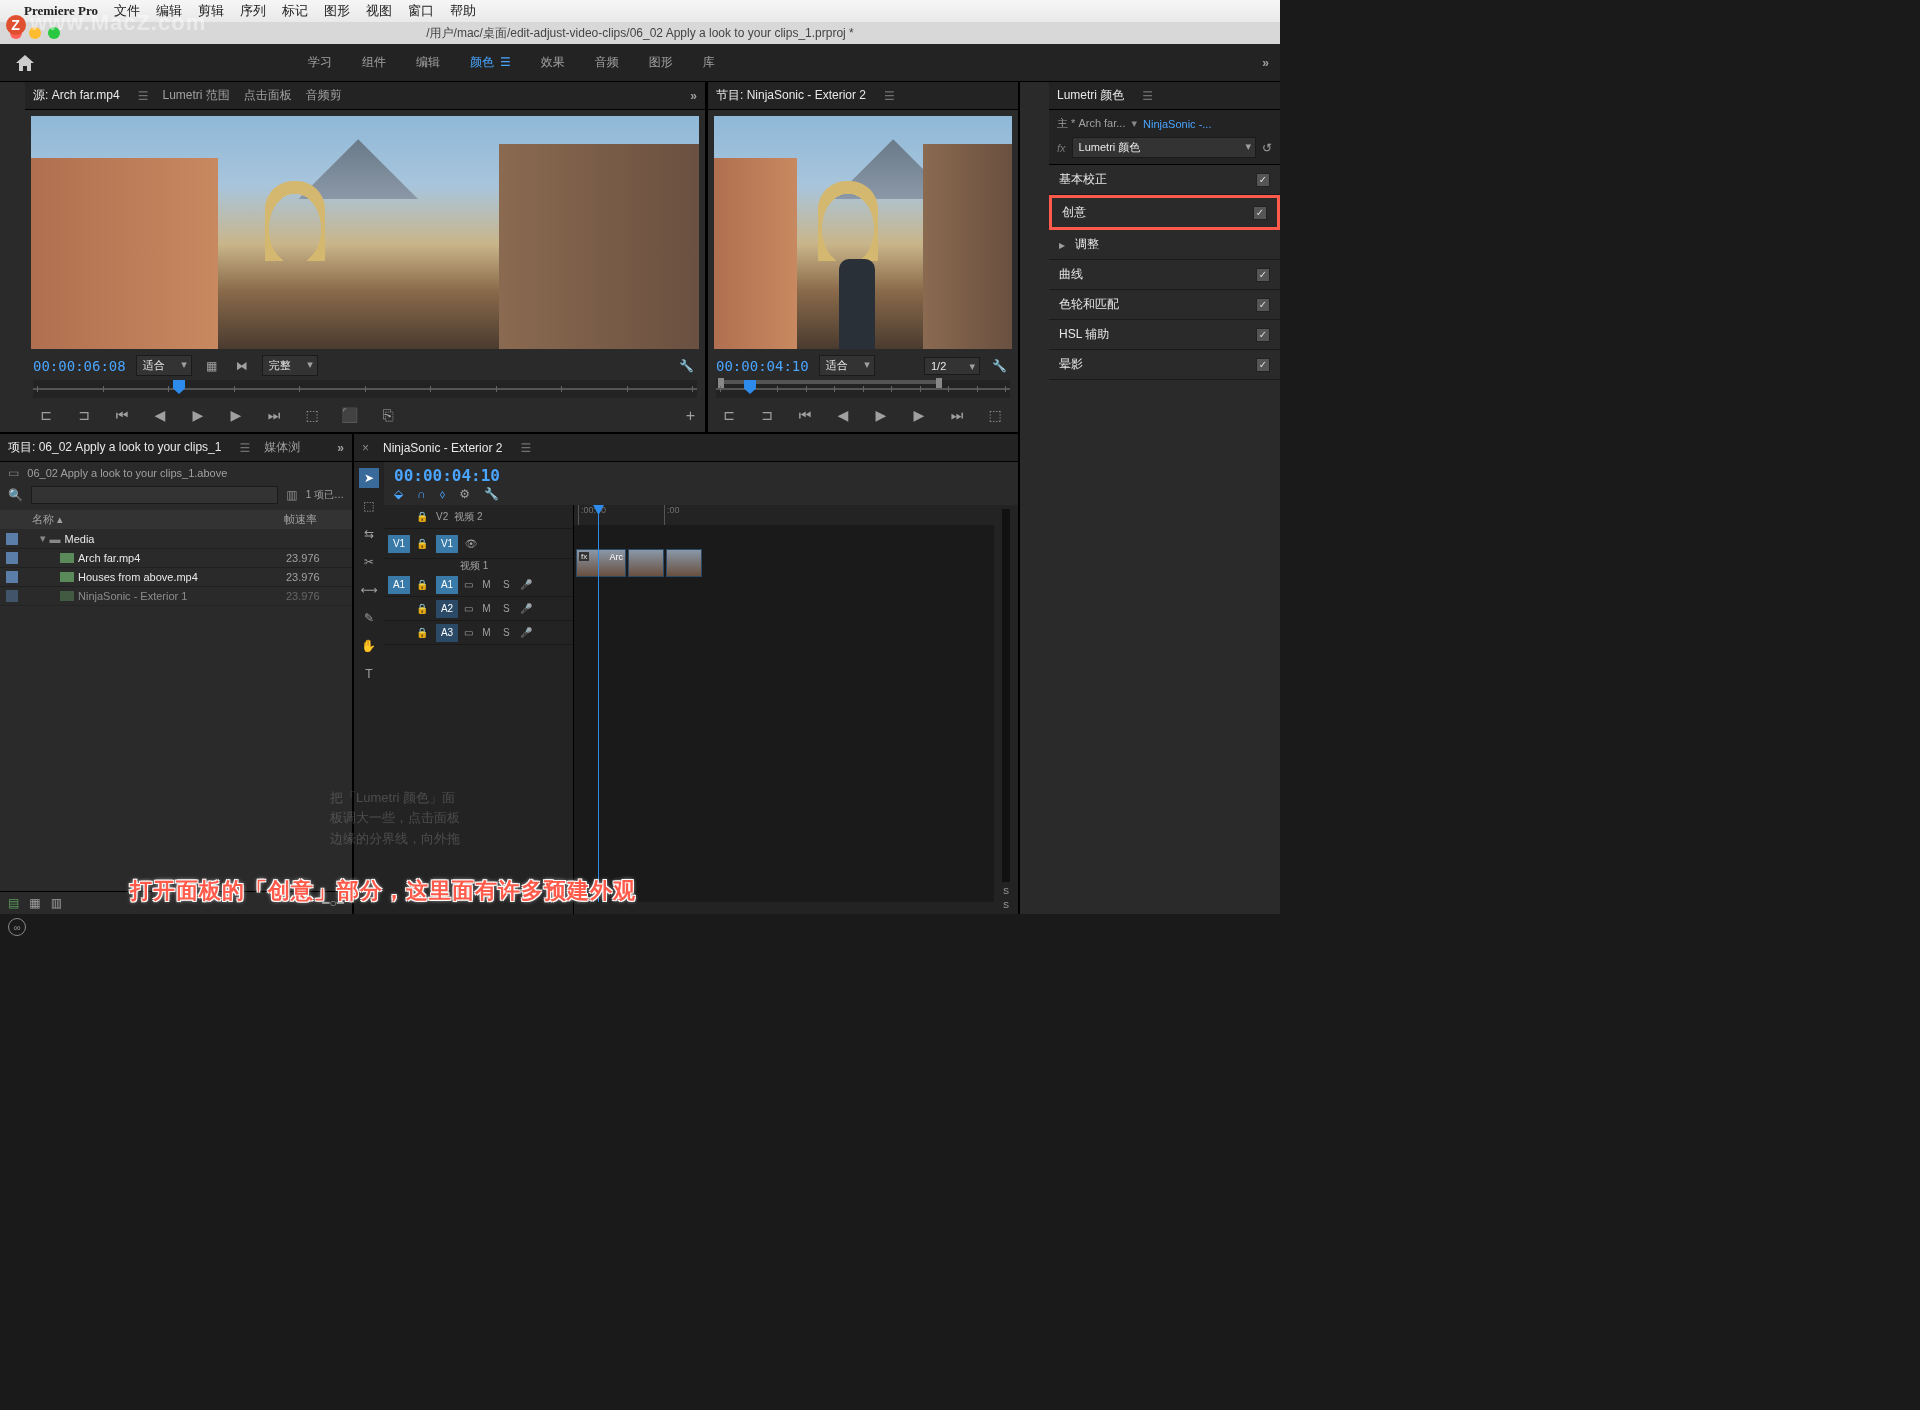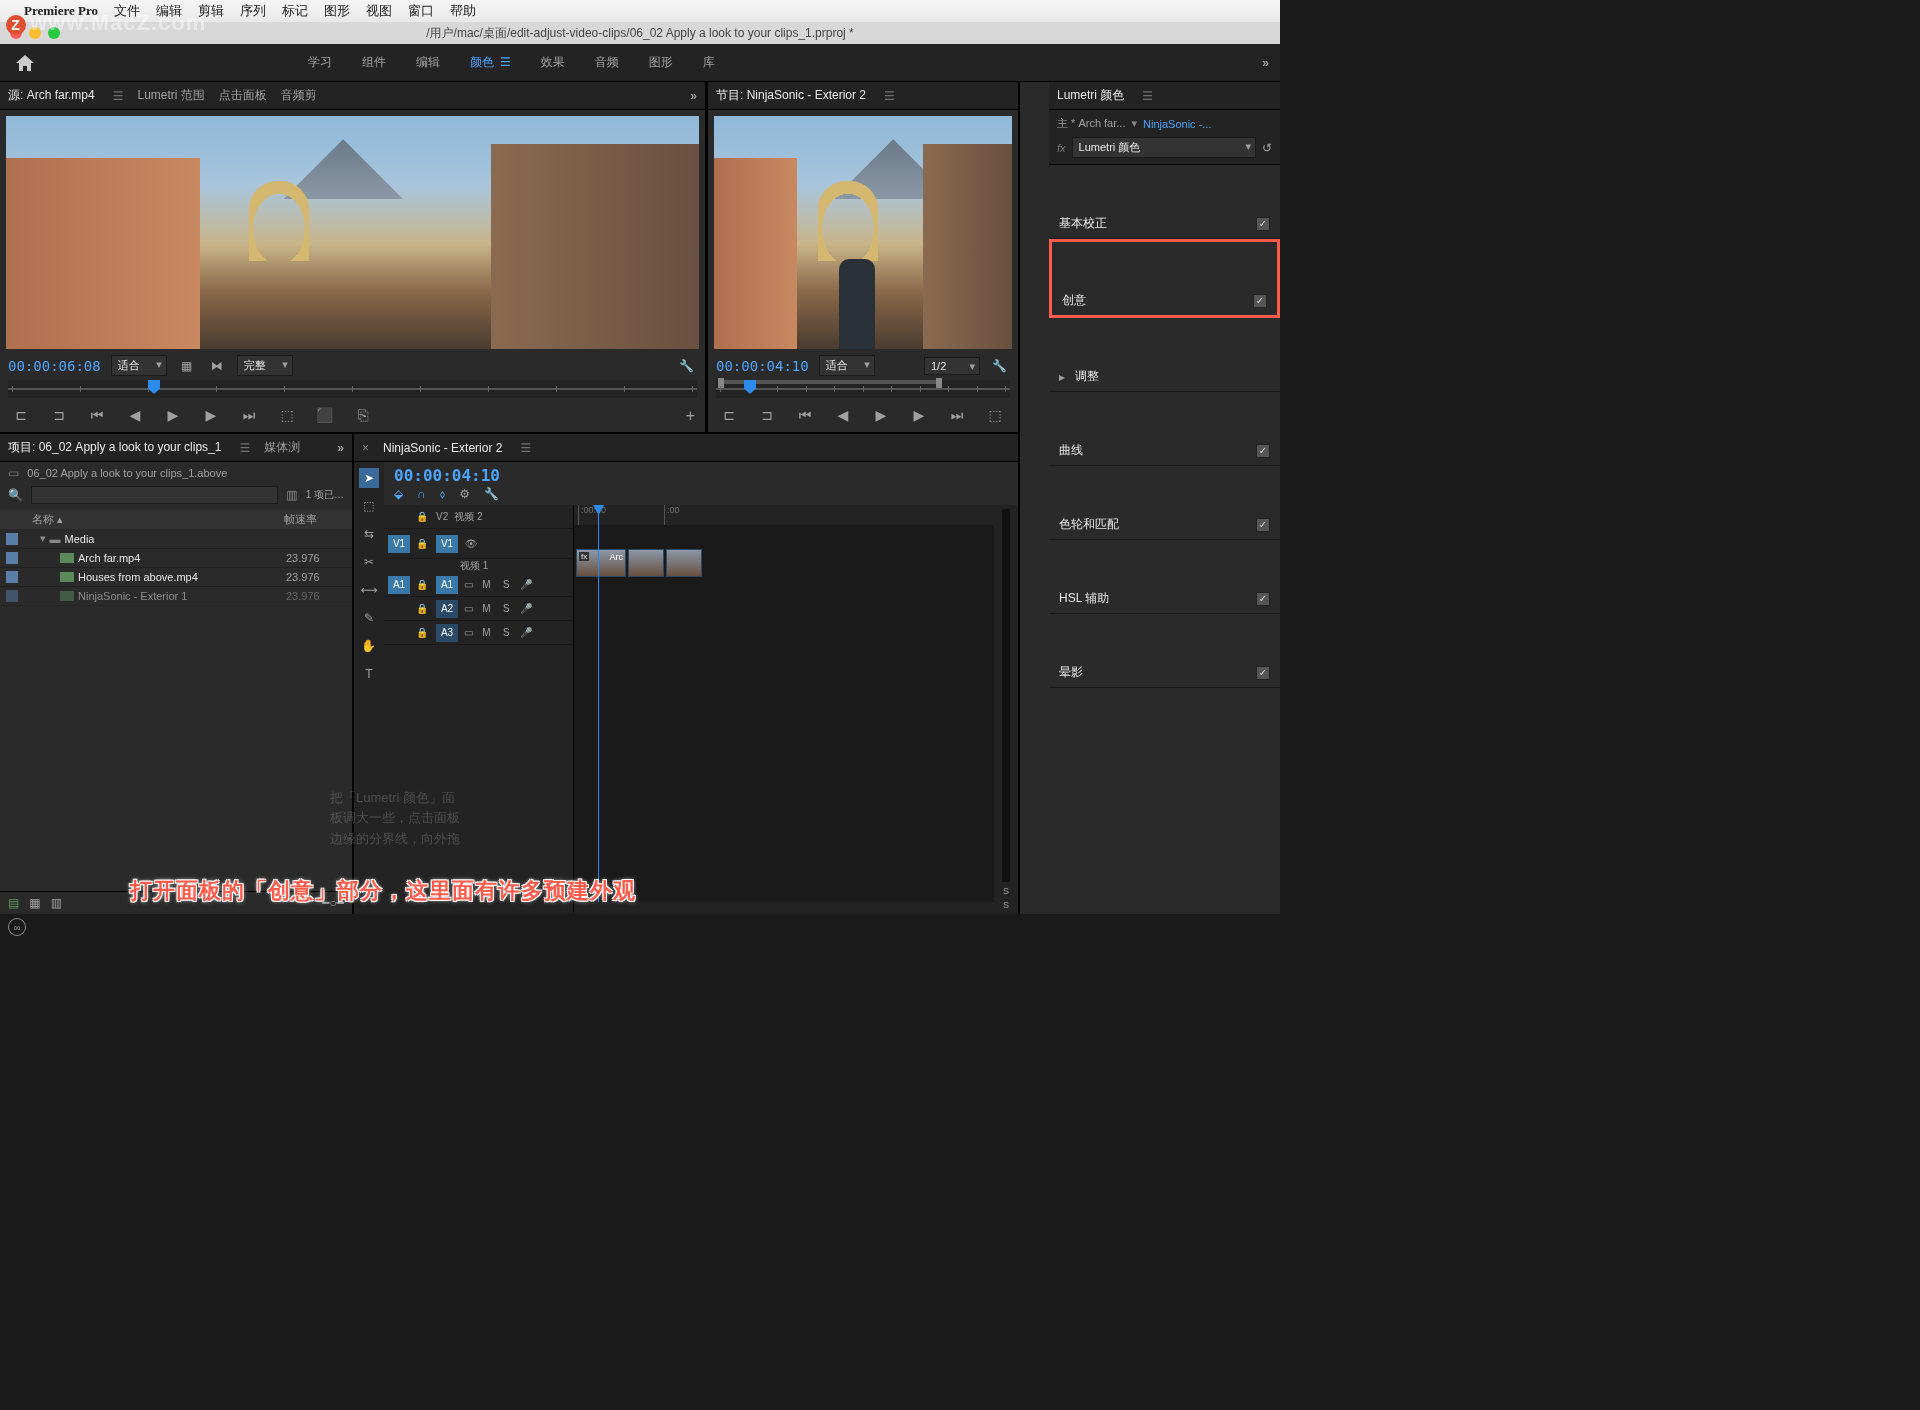--- a/index.html
+++ b/index.html
@@ -162,21 +162,21 @@
   .scrub-cap { position:absolute; top:-2px; width:6px; height:10px; background:#888;}
 
   .transport { display:flex; justify-content:center; gap: 16px; padding: 6px 0 8px;}
   .transport .tbtn { width:22px; height:18px; display:flex; align-items:center; justify-content:center; color: var(--text-dim); font-size:14px;}
   .transport-wrap { display:flex; align-items:center; padding:0 10px;}
   .add-plus { margin-left:auto; color: var(--text-dim); font-size:16px;}
 
   
   .lumetri { grid-row: 1 / span 2; background: var(--bg-dark); }
   .lumetri-body { flex:1; overflow:auto; }
-  .lum-row { padding: 6px 10px; border-bottom: 1px solid #1a1a1a; display:flex; align-items:center; gap:6px;margin-top:44px;}
+  .lum-row { padding: 6px 10px; border-bottom: 1px solid #1a1a1a; display:flex; align-items:center; gap:6px;}
   .lum-row .chev::before { content:"▸"; color: var(--text-dim); margin-right:4px;}
   .lum-row .chk { margin-left:auto; width:14px; height:14px; background:#555; border:1px solid #222; display:inline-flex; align-items:center; justify-content:center; font-size:10px;}
   .lum-row .chk.on::after{ content:"✓"; color:#ddd;}
   .lum-header {
     padding: 6px 8px; background: var(--bg-darker);
     display:flex; flex-direction:column; gap:6px;
     border-bottom:1px solid #000;
   }
   .lum-clip-row { display:flex; align-items:center; gap:6px; font-size:11px;}
   .lum-clip-row .master { color: var(--text-dim);}
@@ -324,21 +324,21 @@
     <span class="ws-tab">音频</span>
     <span class="ws-tab">图形</span>
     <span class="ws-tab">库</span>
   </div>
   <span class="ws-overflow">»</span>
 </div>
 
 <div class="main-grid">
 
   <div class="panel" style="grid-column:1 / span 2; grid-row:1;">
-    <div style="display:flex; height:100%;">
+    <div style="display:flex; height:100%;margin-left:25px;">
 
       <div style="flex:1; display:flex; flex-direction:column; border-right:1px solid #000;">
         <div class="panel-tabs">
           <span class="tab active">源: Arch far.mp4</span>
           <span class="menu-icon">☰</span>
           <span class="tab">Lumetri 范围</span>
           <span class="tab">点击面板</span>
           <span class="tab">音频剪</span>
           <span class="overflow">»</span>
         </div>

